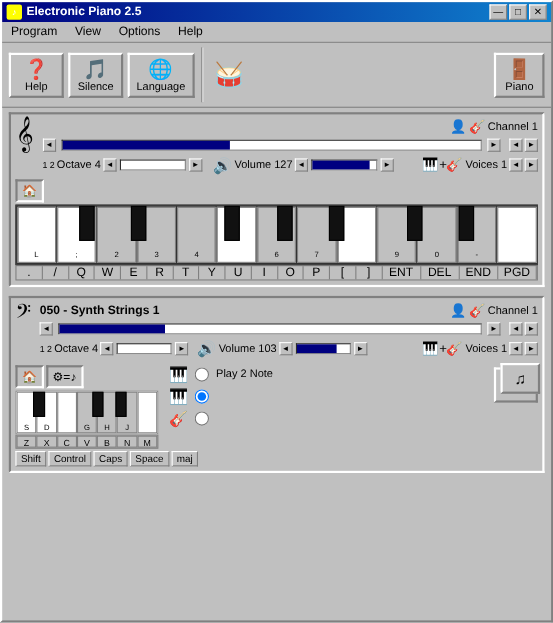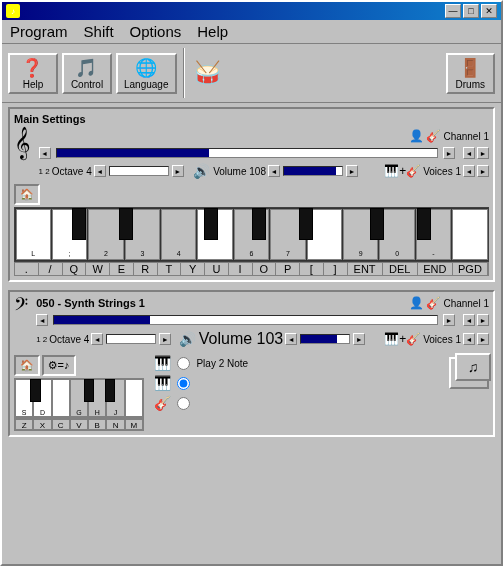--- a/index.html
+++ b/index.html
@@ -68,21 +68,21 @@
     .menu-bar {
       background: #c0c0c0;
       padding: 2px 4px;
       display: flex;
       gap: 8px;
       border-bottom: 1px solid #808080;
     }
     .menu-item {
       padding: 1px 4px;
       cursor: pointer;
-      font-size: 15px;
+      font-size: 11px;
     }
     .toolbar {
       display: flex;
       align-items: center;
       padding: 4px 6px;
       gap: 4px;
       background: #c0c0c0;
       border-bottom: 1px solid #808080;
     }
     .toolbar-btn {
@@ -296,60 +296,60 @@
     }
   </style>
 </head>
 <body>
 
 <div class="window">
 
   <div class="title-bar">
     <div class="title-bar-left">
       <div class="title-icon">♪</div>
+      <span>Electronic Piano 2.5</span>
     </div>
     <div class="title-buttons">
       <div class="title-btn">—</div>
       <div class="title-btn">□</div>
       <div class="title-btn">✕</div>
     </div>
   </div>
 
   <div class="menu-bar">
     <div class="menu-item">Program</div>
-    <div class="menu-item">Shift</div>
+    <div class="menu-item">View</div>
     <div class="menu-item">Options</div>
     <div class="menu-item">Help</div>
   </div>
 
   <div class="toolbar">
     <div class="toolbar-btn">
       <span style="font-size:18px;">❓</span>
       <span>Help</span>
     </div>
     <div class="toolbar-btn">
       <span style="font-size:18px;">🎵</span>
-      <span>Control</span>
+      <span>Silence</span>
     </div>
     <div class="toolbar-btn">
       <span style="font-size:18px;">🌐</span>
       <span>Language</span>
     </div>
     <div class="toolbar-separator"></div>
     <div class="drums-area">
       <span style="font-size:22px;">🥁</span>
     </div>
     <div class="exit-btn">
       <span style="font-size:18px;">🚪</span>
-      <span>Drums</span>
+      <span>Piano</span>
     </div>
   </div>
 
   <div class="section">
-    <div class="section-title">Main Settings</div>
     <div style="display:flex; align-items:flex-start; gap:4px;">
       <span class="treble-clef">𝄞</span>
       <div style="flex:1;">
 
         <div class="settings-row">
           <div style="margin-left:auto; display:flex; align-items:center; gap:2px;">
             <span style="font-size:12px;">👤</span>
             <span style="font-size:12px;">🎸</span>
             <span style="font-size:10px;">Channel 1</span>
           </div>
@@ -374,21 +374,21 @@
             <span style="font-size:8px;">1 2</span>
             <span style="font-size:10px;">Octave 4</span>
             <div class="arrow-btn">◄</div>
             <div class="track-area">
               <div class="track-fill" style="width:60px;"></div>
             </div>
             <div class="arrow-btn">►</div>
           </div>
           <div style="display:flex; align-items:center; gap:2px; margin-left:6px;">
             <span class="speaker-icon">🔊</span>
-            <span style="font-size:10px;">Volume 108</span>
+            <span style="font-size:10px;">Volume 127</span>
             <div class="arrow-btn">◄</div>
             <div class="track-area">
               <div class="track-fill" style="width:60px;">
                 <div class="track-fill-inner" style="width:90%;"></div>
               </div>
             </div>
             <div class="arrow-btn">►</div>
           </div>
           <div style="margin-left:auto; display:flex; align-items:center; gap:2px;">
             <span style="font-size:12px;">🎹+🎸</span>
@@ -514,21 +514,21 @@
             <span style="font-size:8px;">1 2</span>
             <span style="font-size:10px;">Octave 4</span>
             <div class="arrow-btn">◄</div>
             <div class="track-area">
               <div class="track-fill" style="width:50px;"></div>
             </div>
             <div class="arrow-btn">►</div>
           </div>
           <div style="display:flex; align-items:center; gap:2px; margin-left:4px;">
             <span class="speaker-icon">🔊</span>
-            <span style="font-size:16px;">Volume 103</span>
+            <span style="font-size:10px;">Volume 103</span>
             <div class="arrow-btn">◄</div>
             <div class="track-area">
               <div class="track-fill" style="width:50px;">
                 <div class="track-fill-inner" style="width:75%;"></div>
               </div>
             </div>
             <div class="arrow-btn">►</div>
           </div>
           <div style="margin-left:auto; display:flex; align-items:center; gap:2px;">
             <span style="font-size:12px;">🎹+🎸</span>
@@ -581,20 +581,27 @@
         <div style="display:flex; background:#c0c0c0; border:1px solid #808080; height:13px;">
           <div class="ck-label">Z</div>
           <div class="ck-label">X</div>
           <div class="ck-label">C</div>
           <div class="ck-label">V</div>
           <div class="ck-label">B</div>
           <div class="ck-label">N</div>
           <div class="ck-label">M</div>
         </div>
 
+        <div style="display:flex; gap:2px; margin-top:2px;">
+          <div class="mode-btn">Shift</div>
+          <div class="mode-btn">Control</div>
+          <div class="mode-btn">Caps</div>
+          <div class="mode-btn">Space</div>
+          <div class="mode-btn">maj</div>
+        </div>
       </div>
 
       <div class="chord-buttons">
 
         <div class="chord-option">
           <span style="font-size:14px;">🎹</span>
           <input type="radio" name="chord-mode" class="radio-input" style="">
           <span>Play 2 Note</span>
         </div>
 

